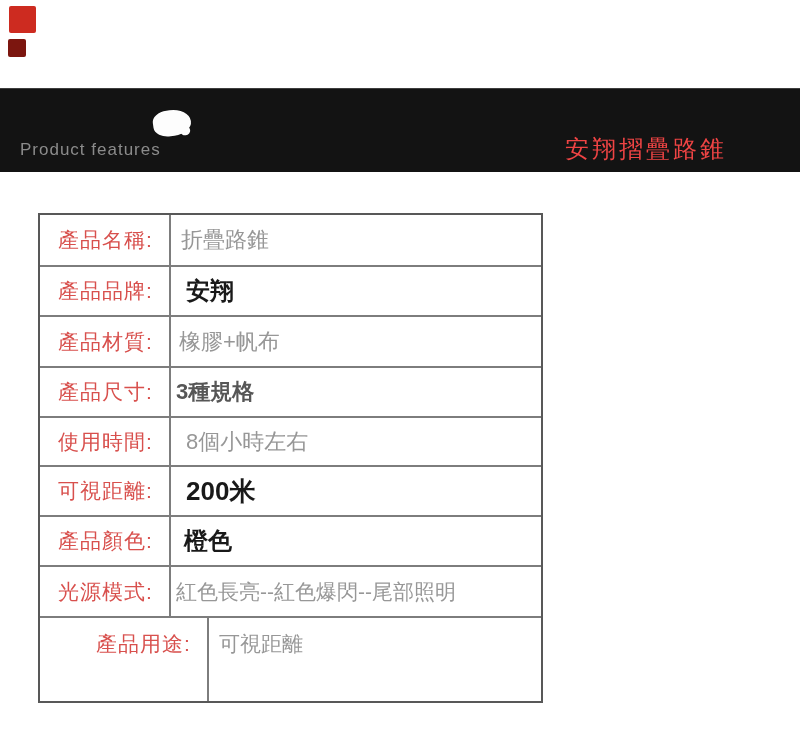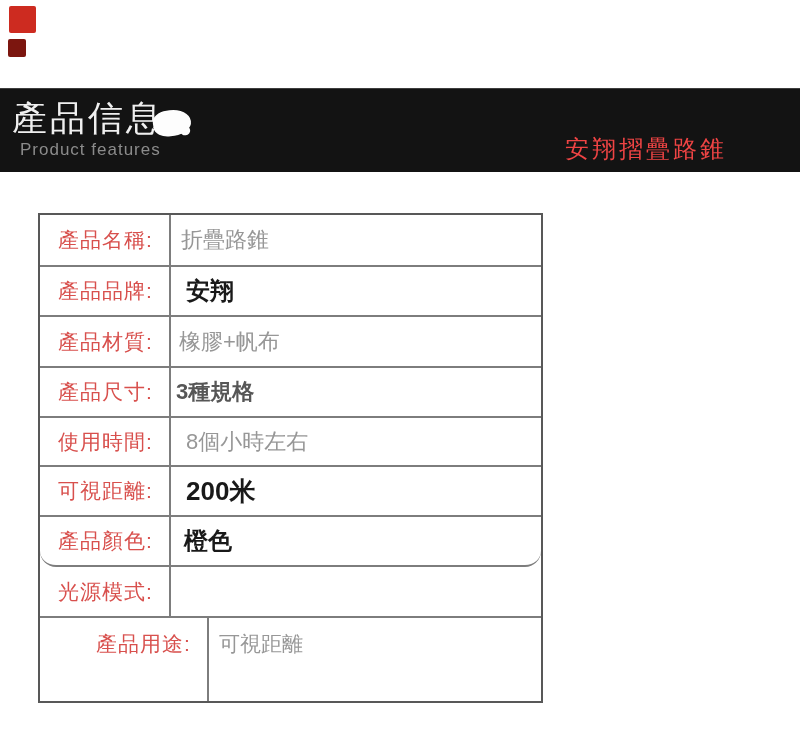--- a/index.html
+++ b/index.html
@@ -56,21 +56,21 @@
     left: 38px; top: 213px;
     width: 505px; height: 490px;
     border: 2px solid #585858;
     background: #ffffff;
     display: flex; flex-direction: column;
   }
   .t-row { display: flex; border-bottom: 2px solid #7d7d7d; }
   .t-row:last-child { border-bottom: none; flex: 1; padding-left: 38px; }
   .r1 { height: 52px; } .r2 { height: 50px; } .r3 { height: 51px; }
   .r4 { height: 50px; } .r5 { height: 49px; } .r6 { height: 50px; }
-  .r7 { height: 50px; border-radius: 16px; } .r8 { height: 51px; }
+  .r7 { height: 50px; } .r8 { height: 51px; }
   .cell-label {
     width: 131px; flex: none;
     border-right: 2px solid #7d7d7d;
     display: flex; align-items: center;
     padding-left: 18px;
     color: #d8504d; font-size: 21px; letter-spacing: 1px;
     white-space: nowrap;
   }
   .cell-value {
     flex: 1;
@@ -86,21 +86,20 @@
 </style>
 </head>
 <body>
 
 <div class="page">
 
   <div class="ph ph1"></div>
   <div class="ph ph2"></div>
 
   <header class="banner">
-    <div class="banner-title">產品信息</div>
     <div class="banner-smudge"></div>
     <div class="banner-subtitle">Product features</div>
     <div class="banner-brand">安翔摺疊路錐</div>
   </header>
 
   <div class="spec-table">
 
     <div class="t-row r1">
       <div class="cell-label">產品名稱:</div>
       <div class="cell-value v-gray" style="padding-left:10px">折疊路錐</div>
@@ -131,20 +130,21 @@
       <div class="cell-value v-dark v-big" style="padding-left:15px">200米</div>
     </div>
 
     <div class="t-row r7">
       <div class="cell-label">產品顏色:</div>
       <div class="cell-value v-dark" style="padding-left:13px">橙色</div>
     </div>
 
     <div class="t-row r8">
       <div class="cell-label">光源模式:</div>
+      <div class="cell-value v-gray v-small" style="padding-left:5px">紅色長亮--紅色爆閃--尾部照明</div>
     </div>
 
     <div class="t-row r9">
       <div class="cell-label top-align">產品用途:</div>
       <div class="cell-value v-gray v-small top-align" style="padding-left:10px">可視距離</div>
     </div>
 
   </div>
 </div>
 

